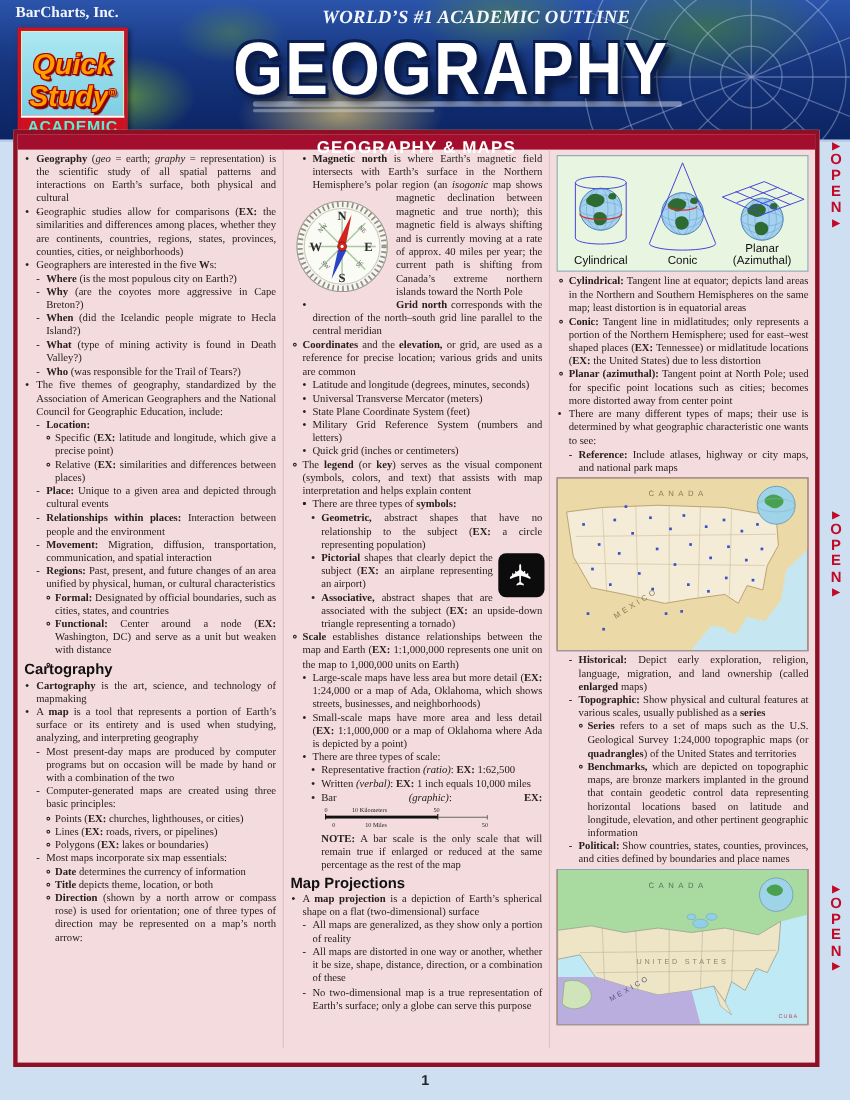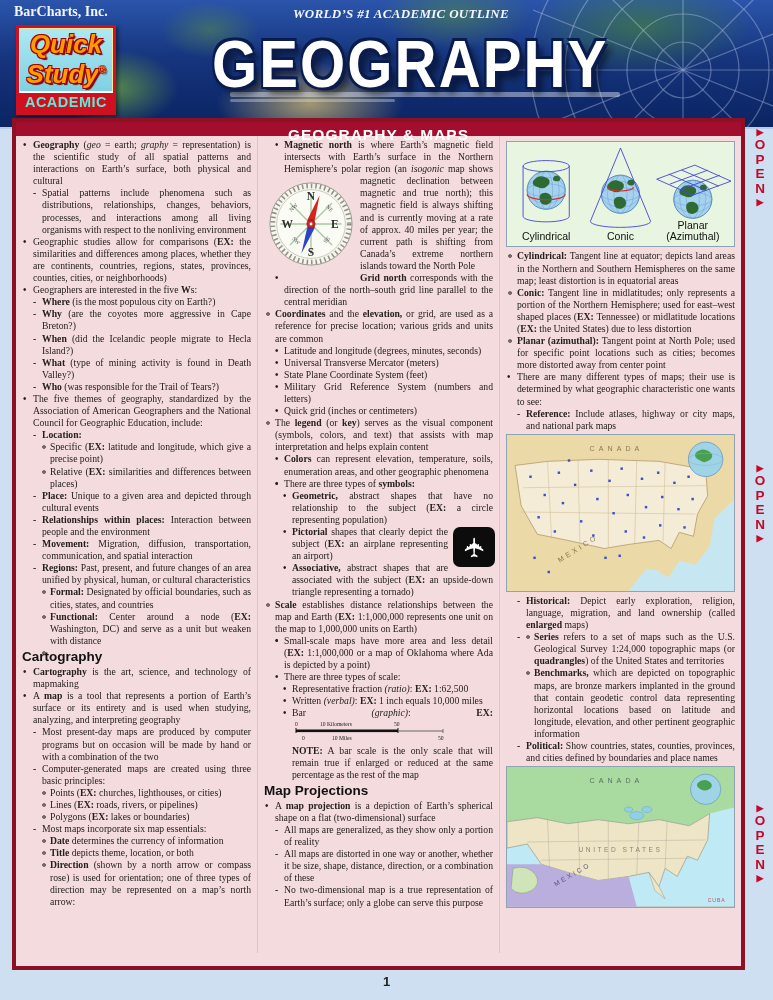--- a/index.html
+++ b/index.html
@@ -15,27 +15,27 @@
       radial-gradient(ellipse 160px 70px at 640px 26px, rgba(70,130,58,.65), transparent 70%),
       radial-gradient(ellipse 110px 50px at 455px 14px, rgba(84,140,66,.55), transparent 70%),
       radial-gradient(ellipse 70px 40px at 210px 30px, rgba(90,145,70,.5), transparent 70%),
       linear-gradient(180deg,#2b55ab 0%, #16357e 45%, #0b2462 100%);
     border-bottom:2px solid #b9cbe8;
   }
   .banner-arcs { position:absolute; right:-60px; top:-50px; opacity:.6; }
   .lat-bar1 { position:absolute; left:230px; top:92px; width:390px; height:5px; background:rgba(235,240,248,.45); border-radius:2px; }
   .lat-bar2 { position:absolute; left:230px; top:99px; width:165px; height:3px; background:rgba(235,240,248,.35); border-radius:2px; }
   .brand { position:absolute; left:14px; top:4px; font-family:"Liberation Serif",serif; font-weight:bold; font-size:14px; color:#f2f4fb; }
-  .tagline { position:absolute; left:293px; top:6px; font-family:"Liberation Serif",serif; font-style:italic; font-weight:bold; font-size:13px; color:#f4f6fd; letter-spacing:.3px; }
+  .tagline { position:absolute; left:293px; top:6px; font-family:"Liberation Serif",serif; font-style:italic; font-weight:bold; font-size:17px; color:#f4f6fd; letter-spacing:.3px; }
   .big-title { position:absolute; left:212px; top:24px; font-family:"Liberation Sans",sans-serif; font-weight:bold; font-size:57px; letter-spacing:2px; color:#ffffff; transform:scale(1.02,1.18); transform-origin:left top;
     text-shadow:3px 3px 0 #0a1c4e, -2px -2px 0 #0a1c4e, 2px -2px 0 #0a1c4e, -2px 2px 0 #0a1c4e, 6px 6px 7px rgba(0,0,0,.55); }
   .qs-logo { position:absolute; left:16px; top:25px; width:100px; background:linear-gradient(180deg,#aee9f2,#6fc8e0); border:3px solid #cf1021; box-shadow:0 0 0 1px #f7e9a0 inset, 2px 2px 4px rgba(0,0,0,.5); }
   .qs-word { font-family:"Liberation Sans",sans-serif; font-style:italic; font-weight:bold; font-size:26px; line-height:26px; text-align:center; color:#ff9d00;
     text-shadow:1px 1px 0 #a00, -1px -1px 0 #a00, 1px -1px 0 #a00, -1px 1px 0 #a00, 2px 2px 1px #700; }
-  .qs-word.first { padding-top:3px; }
+  .qs-word.first { padding-top:17px; }
   .qs-reg { font-size:9px; vertical-align:super; }
   .qs-academic { margin-top:4px; background:#cf1021; border-top:2px solid #fff; color:#5eead4; font-family:"Liberation Sans",sans-serif; font-weight:bold; font-size:14.5px; text-align:center; letter-spacing:.5px; padding:1px 0 2px; }
 
   
   .mainbox { position:absolute; left:12px; top:118px; width:733px; height:852px; background:#f3dbde; border:4px solid #8e1024; }
   .sectitle { height:14px; line-height:26px; background:#a30e2e; color:#fff; text-align:center; font-family:"Liberation Sans",sans-serif; font-weight:bold; font-size:15.5px; letter-spacing:1px; }
   .cols { display:flex; height:calc(100% - 27px); overflow:hidden; }
   .col { flex:1 1 0; padding:3px 6px 0 6px; overflow:hidden; font-size:9.7px; line-height:12.1px; color:#26201f; }
   .col + .col { border-left:1px solid #ddc2c7; }
 
@@ -96,21 +96,21 @@
       <div class="qs-word"><span>Study</span><span class="qs-reg">®</span></div>
       <div class="qs-academic">ACADEMIC</div>
     </div>
   </div>
 
   <div class="mainbox">
     <div class="sectitle">GEOGRAPHY &amp; MAPS</div>
     <div class="cols">
       <div class="col">
           <div class="li l1"><span class="bul">•</span><span class="txt"><b>Geography</b> (<i>geo</i> = earth; <i>graphy</i> = representation) is the scientific study of all spatial patterns and interactions on Earth’s surface, both physical and cultural</span></div>
-          <div class="li l2"><span class="bul">-</span><span class="txt">Spatial patterns include phenomena such as distributions, relationships, changes, behaviors, processes, and interactions among all living organisms with respect to the nonliving environment</span></div>
+          <div class="li l2"><span class="bul">-</span></div>
           <div class="li l1"><span class="bul">•</span><span class="txt">Geographic studies allow for comparisons (<b>EX:</b> the similarities and differences among places, whether they are continents, countries, regions, states, provinces, counties, cities, or neighborhoods)</span></div>
           <div class="li l1"><span class="bul">•</span><span class="txt">Geographers are interested in the five <b>W</b>s:</span></div>
           <div class="li l2"><span class="bul">-</span><span class="txt"><b>Where</b> (is the most populous city on Earth?)</span></div>
           <div class="li l2"><span class="bul">-</span><span class="txt"><b>Why</b> (are the coyotes more aggressive in Cape Breton?)</span></div>
           <div class="li l2"><span class="bul">-</span><span class="txt"><b>When</b> (did the Icelandic people migrate to Hecla Island?)</span></div>
           <div class="li l2"><span class="bul">-</span><span class="txt"><b>What</b> (type of mining activity is found in Death Valley?)</span></div>
           <div class="li l2"><span class="bul">-</span><span class="txt"><b>Who</b> (was responsible for the Trail of Tears?)</span></div>
           <div class="li l1"><span class="bul">•</span><span class="txt">The five themes of geography, standardized by the Association of American Geographers and the National Council for Geographic Education, include:</span></div>
           <div class="li l2"><span class="bul">-</span><span class="txt"><b>Location:</b></span></div>
           <div class="li l3"><span class="bul">∘</span><span class="txt">Specific (<b>EX:</b> latitude and longitude, which give a precise point)</span></div>
@@ -168,32 +168,32 @@
   </span>
 </span>magnetic declination between magnetic and true north); this magnetic field is always shifting and is currently moving at a rate of approx. 40 miles per year; the current path is shifting from Canada’s extreme northern islands toward the North Pole</span></div>
           <div class="li l2"><span class="bul">•</span><span class="txt"><b>Grid north</b> corresponds with the direction of the north–south grid line parallel to the central meridian</span></div>
           <div class="li l1"><span class="bul">∘</span><span class="txt"><b>Coordinates</b> and the <b>elevation,</b> or grid, are used as a reference for precise location; various grids and units are common</span></div>
           <div class="li l2"><span class="bul">•</span><span class="txt">Latitude and longitude (degrees, minutes, seconds)</span></div>
           <div class="li l2"><span class="bul">•</span><span class="txt">Universal Transverse Mercator (meters)</span></div>
           <div class="li l2"><span class="bul">•</span><span class="txt">State Plane Coordinate System (feet)</span></div>
           <div class="li l2"><span class="bul">•</span><span class="txt">Military Grid Reference System (numbers and letters)</span></div>
           <div class="li l2"><span class="bul">•</span><span class="txt">Quick grid (inches or centimeters)</span></div>
           <div class="li l1"><span class="bul">∘</span><span class="txt">The <b>legend</b> (or <b>key</b>) serves as the visual component (symbols, colors, and text) that assists with map interpretation and helps explain content</span></div>
-          <div class="li l2"><span class="bul">•</span><span class="txt"><b>Colors</b> can represent elevation, temperature, soils, enumeration areas, and other geographic phenomena</span></div>
+          <div class="li l2"><span class="bul">•</span></div>
           <div class="li l2"><span class="bul">•</span></div>
           <div class="li l2"><span class="bul">•</span><span class="txt">There are three types of <b>symbols:</b></span></div>
           <div class="li l3"><span class="bul">•</span><span class="txt"><b>Geometric,</b> abstract shapes that have no relationship to the subject (<b>EX:</b> a circle representing population)</span></div>
           <div class="li l3"><span class="bul">•</span><span class="txt"><b>Pictorial</b> shapes that clearly depict the <span class="tplslot">
   <span class="planebox">
                   <span class="planeglyph">✈</span>
                 </span>
 </span>subject (<b>EX:</b> an airplane representing an airport)</span></div>
           <div class="li l3"><span class="bul">•</span><span class="txt"><b>Associative,</b> abstract shapes that are associated with the subject (<b>EX:</b> an upside-down triangle representing a tornado)</span></div>
           <div class="li l1"><span class="bul">∘</span><span class="txt"><b>Scale</b> establishes distance relationships between the map and Earth (<b>EX:</b> 1:1,000,000 represents one unit on the map to 1,000,000 units on Earth)</span></div>
-          <div class="li l2"><span class="bul">•</span></div>
+          <div class="li l2"><span class="bul">•</span><span class="txt">Large-scale maps have less area but more detail (<b>EX:</b> 1:24,000 or a map of Ada, Oklahoma, which shows streets, businesses, and neighborhoods)</span></div>
           <div class="li l2"><span class="bul">•</span><span class="txt">Small-scale maps have more area and less detail (<b>EX:</b> 1:1,000,000 or a map of Oklahoma where Ada is depicted by a point)</span></div>
           <div class="li l2"><span class="bul">•</span><span class="txt">There are three types of scale:</span></div>
           <div class="li l3"><span class="bul">•</span><span class="txt">Representative fraction <i>(ratio)</i>: <b>EX:</b> 1:62,500</span></div>
           <div class="li l3"><span class="bul">•</span><span class="txt">Written <i>(verbal)</i>: <b>EX:</b> 1 inch equals 10,000 miles</span></div>
           <div class="li l3"><span class="bul">•</span><span class="txt">Bar <i>(graphic)</i>: <b>EX:</b> <span class="tplslot">
   <span class="sbar">
     <svg width="152" height="25" viewBox="0 0 152 25">
       <g font-size="5.6" fill="#222">
         <text x="1" y="6">0</text>
         <text x="26" y="6">10 Kilometers</text>
@@ -332,21 +332,21 @@
                   <rect x="40" y="134" width="2.4" height="2.4"></rect>
         <rect x="96" y="120" width="2.4" height="2.4"></rect>
                   <rect x="110" y="118" width="2.4" height="2.4"></rect>
       </g>
       <text x="108" y="16" font-size="7" letter-spacing="4" fill="#8a7a55" text-anchor="middle">CANADA</text>
       <text x="52" y="126" font-size="7" letter-spacing="3" fill="#8a7a55" transform="rotate(-32 52 126)">MEXICO</text>
     </svg>
   </div>
 </div>
           <div class="li l2"><span class="bul">-</span><span class="txt"><b>Historical:</b> Depict early exploration, religion, language, migration, and land ownership (called <b>enlarged</b> maps)</span></div>
-          <div class="li l2"><span class="bul">-</span></div>
+          <div class="li l2"><span class="bul">-</span><span class="txt"><b>Topographic:</b> Show physical and cultural features at various scales, usually published as a <b>series</b></span></div>
           <div class="li l3"><span class="bul">∘</span><span class="txt"><b>Series</b> refers to a set of maps such as the U.S. Geological Survey 1:24,000 topographic maps (or <b>quadrangles</b>) of the United States and territories</span></div>
           <div class="li l3"><span class="bul">∘</span><span class="txt"><b>Benchmarks,</b> which are depicted on topographic maps, are bronze markers implanted in the ground that contain geodetic control data representing horizontal locations based on latitude and longitude, elevation, and other pertinent geographic information</span></div>
           <div class="li l2"><span class="bul">-</span><span class="txt"><b>Political:</b> Show countries, states, counties, provinces, and cities defined by boundaries and place names</span></div>
           <div class="imgwrap">
   <div class="mapbox">
     <svg viewBox="0 0 224 138" width="100%">
       <rect width="224" height="138" fill="#bfe9f4"></rect>
       <path d="M0,0 H224 V40 L200,46 180,58 150,52 120,56 90,52 60,56 30,50 0,54 Z" fill="#a9dba1"></path>
       <path d="M0,54 L30,50 60,56 90,52 120,56 150,52 180,58 200,46 198,72 188,92 178,88 168,108 156,100 150,118 140,104 120,108 90,112 60,104 34,96 20,76 0,80 Z" fill="#ede5c6" stroke="#9a9a8a" stroke-width="0.7"></path>
       <path d="M150,118 L156,130 146,122 140,104 Z" fill="#ede5c6" stroke="#9a9a8a" stroke-width="0.5"></path>

